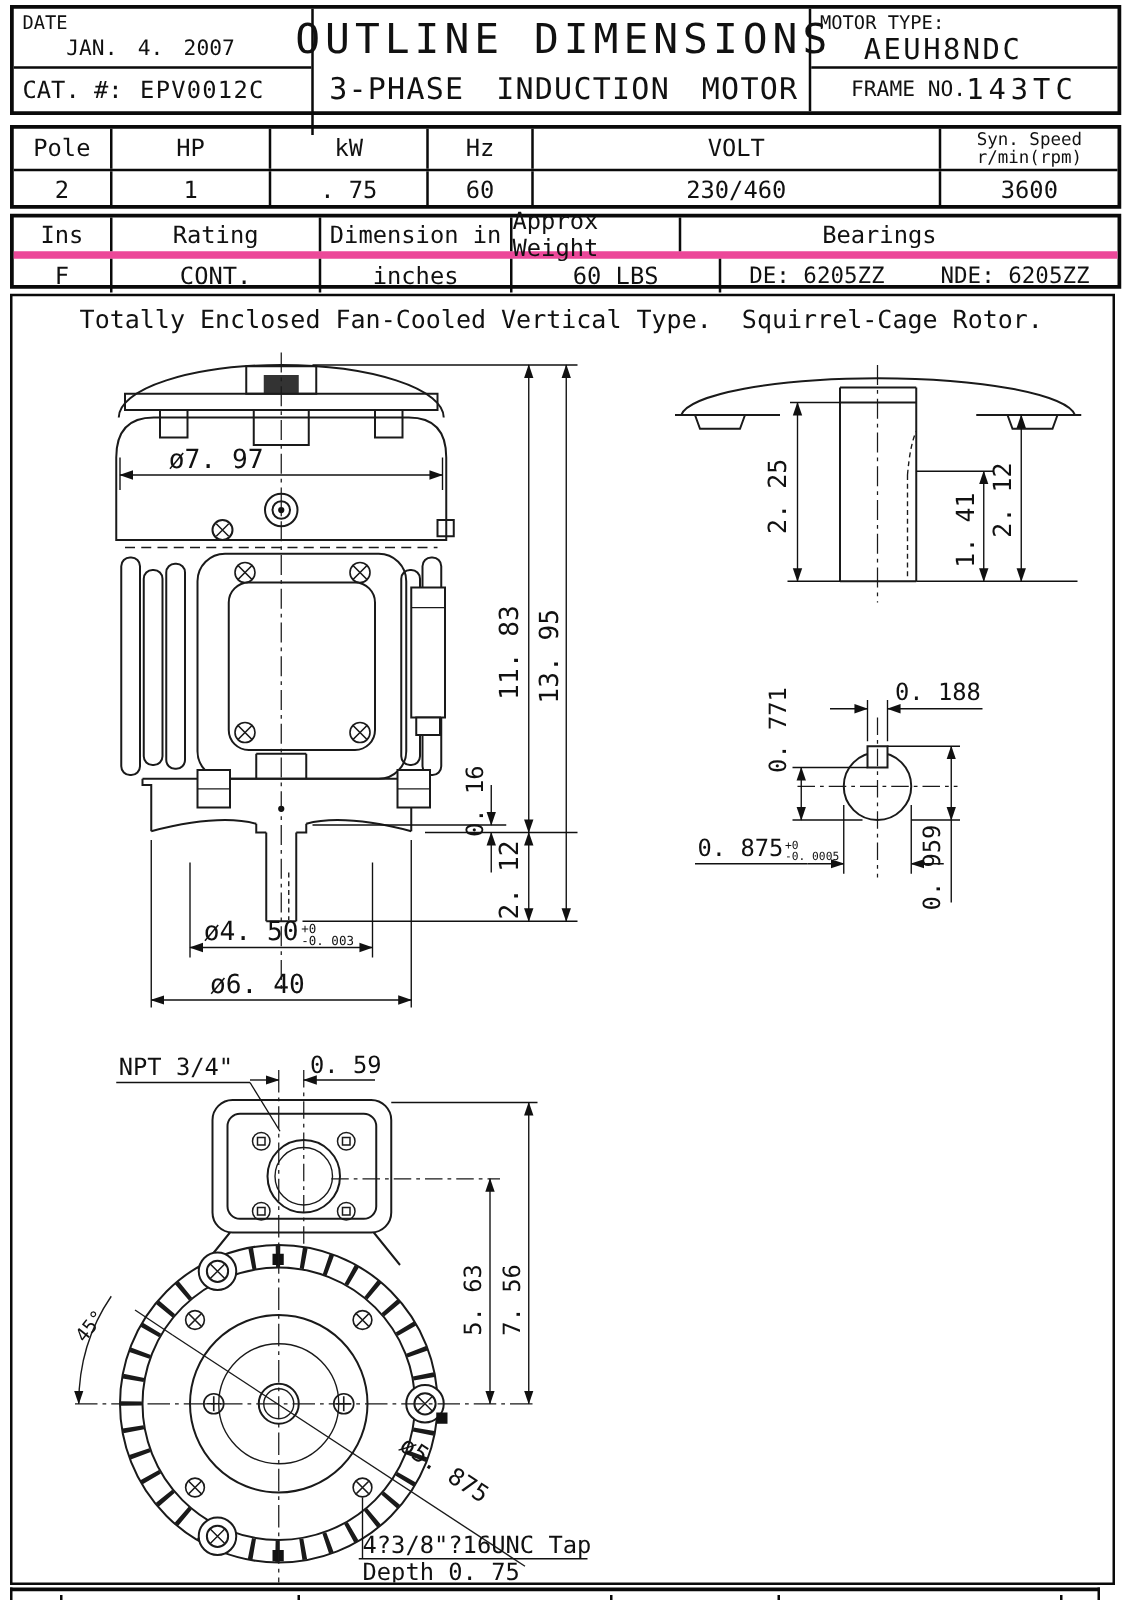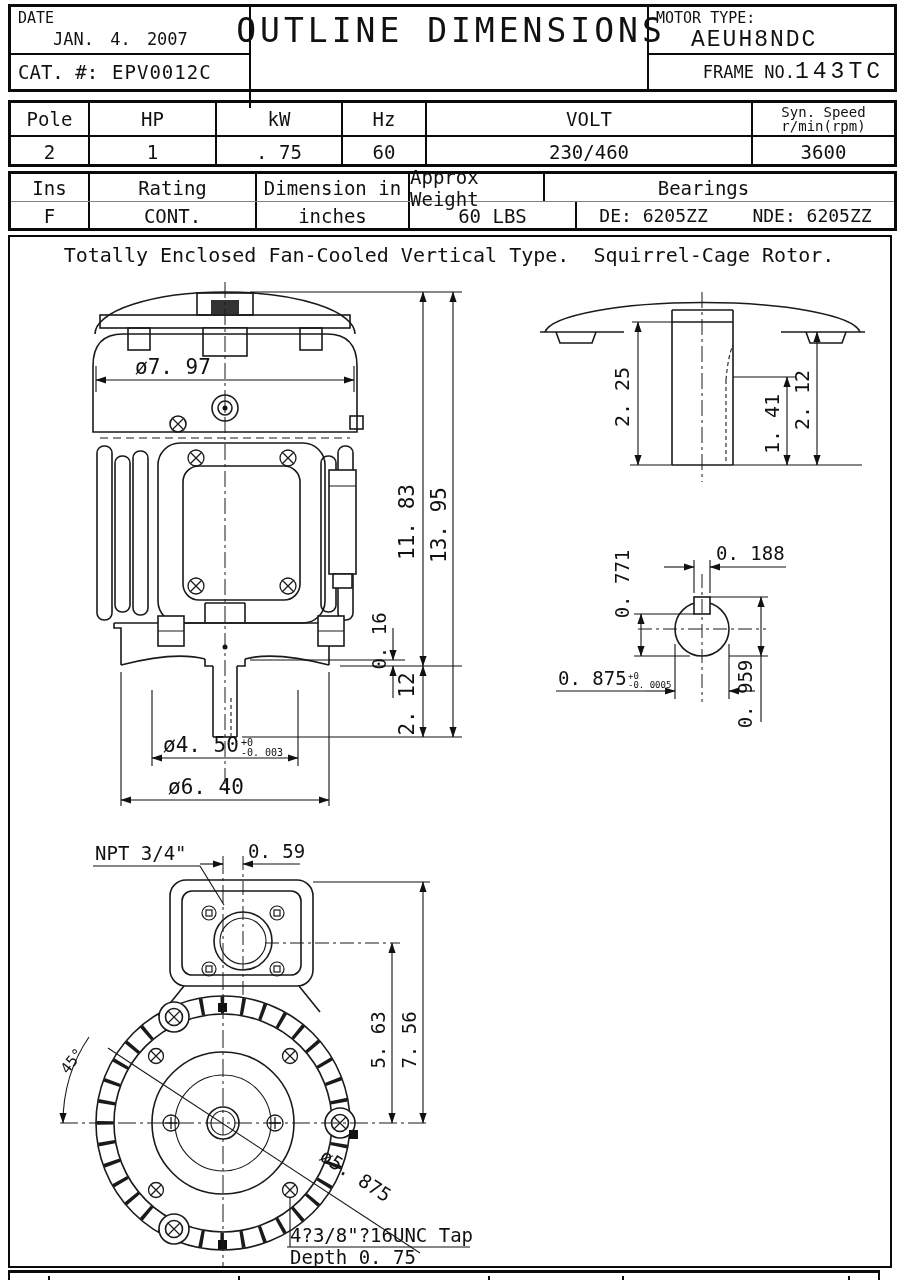--- a/index.html
+++ b/index.html
@@ -4,21 +4,21 @@
 <style>
   html,body{margin:0;padding:0;background:#e8e8e8;}
   #page{position:relative;width:905px;height:1280px;background:#ffffff;overflow:hidden;
         font-family:"DejaVu Sans Mono","Liberation Mono",monospace;color:#111;}
   .abs{position:absolute;box-sizing:border-box;}
   .bx{border:3px solid #0a0a0a;}
   .cell{display:flex;align-items:center;}
   .ctr{justify-content:center;text-align:center;}
   .hdrbig{font-size:33px;letter-spacing:4px;white-space:nowrap;}
   .hdrsub{font-size:24px;letter-spacing:1px;word-spacing:10px;white-space:nowrap;}
-  .t15{font-size:15px;} .t17{font-size:17px;} .t19{font-size:19px;} .t20{font-size:17px;} .t23{font-size:23px;letter-spacing:2px;font-family:Liberation Mono, monospace;}
+  .t15{font-size:15px;} .t17{font-size:17px;} .t19{font-size:19px;} .t20{font-size:17px;} .t23{font-size:23px;letter-spacing:2px;}
   .row{display:flex;}
   .spec-col{border-right:2px solid #0a0a0a;display:flex;align-items:center;justify-content:center;box-sizing:border-box;}
   .spec-col:last-child{border-right:none;}
   .note{white-space:pre;font-size:20px;}
   svg text{font-family:"DejaVu Sans Mono","Liberation Mono",monospace;fill:#111;}
   .band-div{position:absolute;top:3px;width:2px;height:7px;background:#0a0a0a;}
 </style>
 </head>
 <body>
 
@@ -30,27 +30,28 @@
         <div class="abs t15" style="left:7px;top:2px;">DATE</div>
         <div class="abs t20" style="left:42px;top:22px;word-spacing:6px;">JAN. 4. 2007</div>
       </div>
       <div class="abs cell" style="left:0;top:48px;width:238px;height:34px;">
         <span class="t19" style="margin-left:7px;">CAT. #:</span>
         <span class="t19" style="margin-left:14px;letter-spacing:1px;">EPV0012C</span>
       </div>
     </div>
     <div class="abs" style="left:242px;top:0;width:396px;height:82px;border-right:2px solid #0a0a0a;">
       <div class="abs hdrbig cell ctr" style="left:0;top:4px;width:396px;">OUTLINE DIMENSIONS</div>
+      <div class="abs hdrsub cell ctr" style="left:0;top:50px;width:396px;">3-PHASE INDUCTION MOTOR</div>
     </div>
     <div class="abs" style="left:638px;top:0;width:282px;height:82px;">
       <div class="abs" style="left:0;top:0;width:245px;height:48px;border-bottom:2px solid #0a0a0a;">
         <div class="abs t15" style="left:7px;top:2px;">MOTOR TYPE:</div>
         <div class="abs t23" style="left:42px;top:20px;">AEUH8NDC</div>
       </div>
-      <div class="abs cell" style="left:0;top:48px;width:245px;height:34px;justify-content:flex-end;padding:0 10px;">
+      <div class="abs cell" style="left:0;top:48px;width:245px;height:34px;justify-content:center;padding:0 10px;">
         <span class="t17">FRAME NO.</span>
         <span class="t23" style="letter-spacing:4px;">143TC</span>
       </div>
     </div>
   </div>
 
   <div class="abs bx" style="left:8px;top:100px;width:889px;height:67px;">
     <div class="row" style="height:32px;border-bottom:2px solid #0a0a0a;">
       <div class="spec-col t19" style="width:79px;">Pole</div>
       <div class="spec-col t19" style="width:127px;">HP</div>
@@ -66,21 +67,21 @@
       <div class="spec-col t19" style="width:79px;">2</div>
       <div class="spec-col t19" style="width:127px;">1</div>
       <div class="spec-col t19" style="width:126px;">. 75</div>
       <div class="spec-col t19" style="width:84px;">60</div>
       <div class="spec-col t19" style="width:326px;">230/460</div>
       <div class="spec-col t19" style="width:141px;">3600</div>
     </div>
   </div>
 
   <div class="abs bx" style="left:8px;top:171px;width:889px;height:60px;">
-    <div class="row" style="height:27px;border-bottom:1px solid #ec4899;">
+    <div class="row" style="height:27px;border-bottom:6px solid #ec4899;">
       <div class="spec-col t19" style="width:79px;">Ins</div>
       <div class="spec-col t19" style="width:167px;">Rating</div>
       <div class="spec-col t19" style="width:153px;">Dimension in</div>
       <div class="spec-col t19" style="width:135px;">Approx Weight</div>
       <div class="spec-col t19" style="width:317px;">Bearings</div>
     </div>
     <div class="row" style="height:27px;">
       <div class="spec-col t19" style="width:79px;">F</div>
       <div class="spec-col t19" style="width:167px;">CONT.</div>
       <div class="spec-col t19" style="width:153px;">inches</div>

